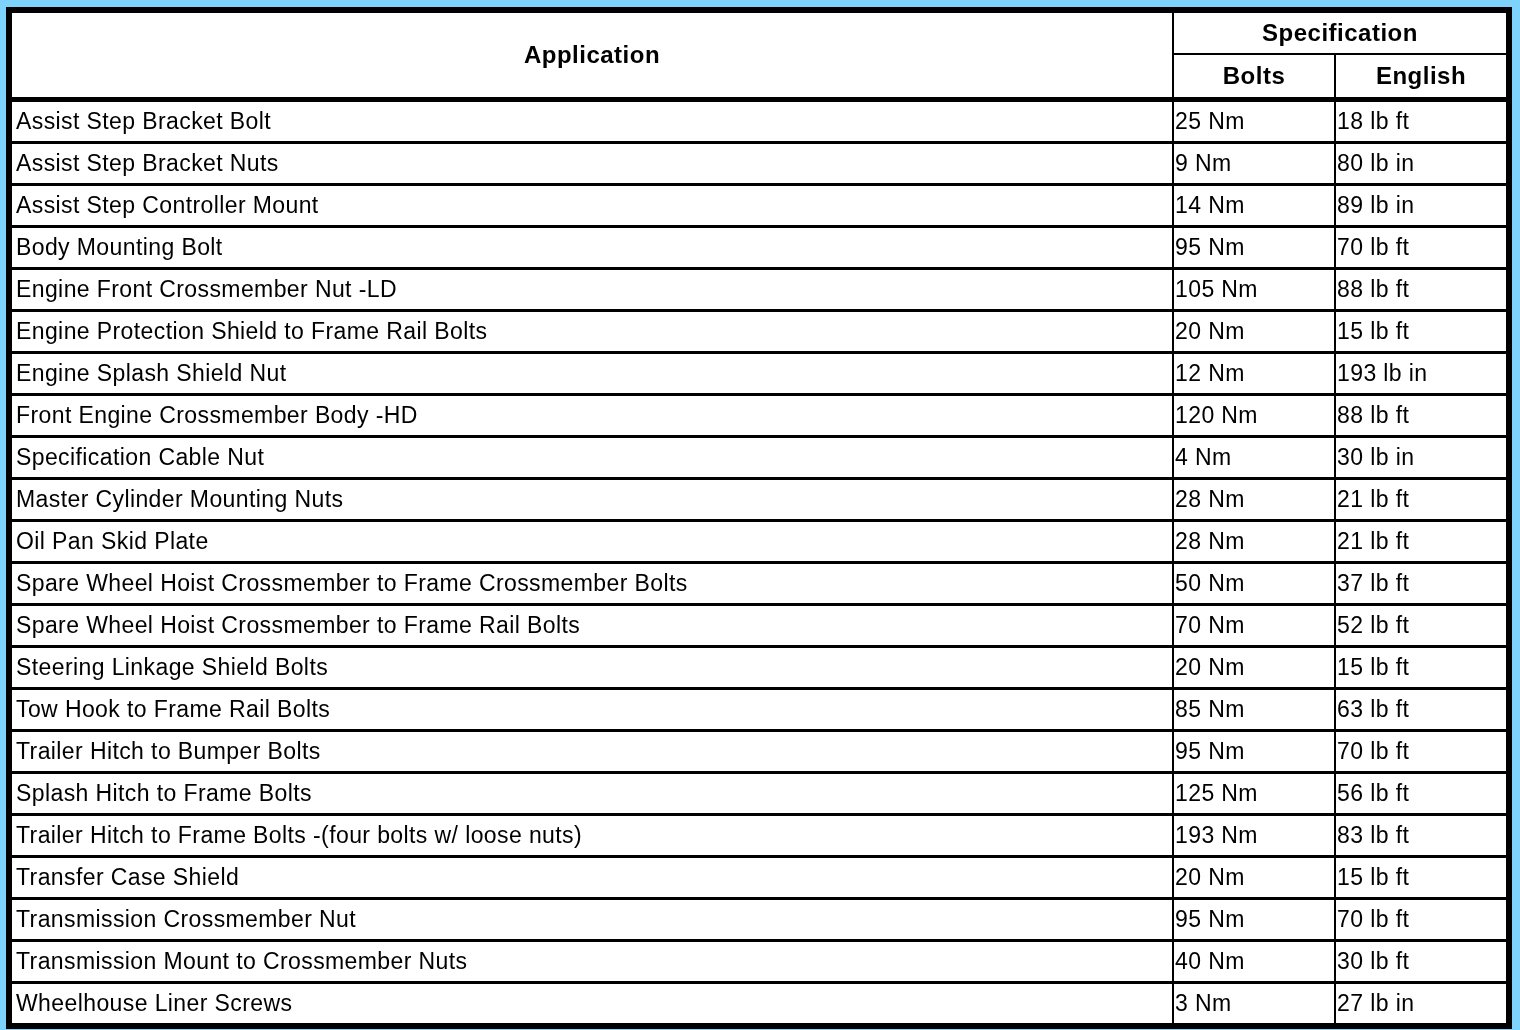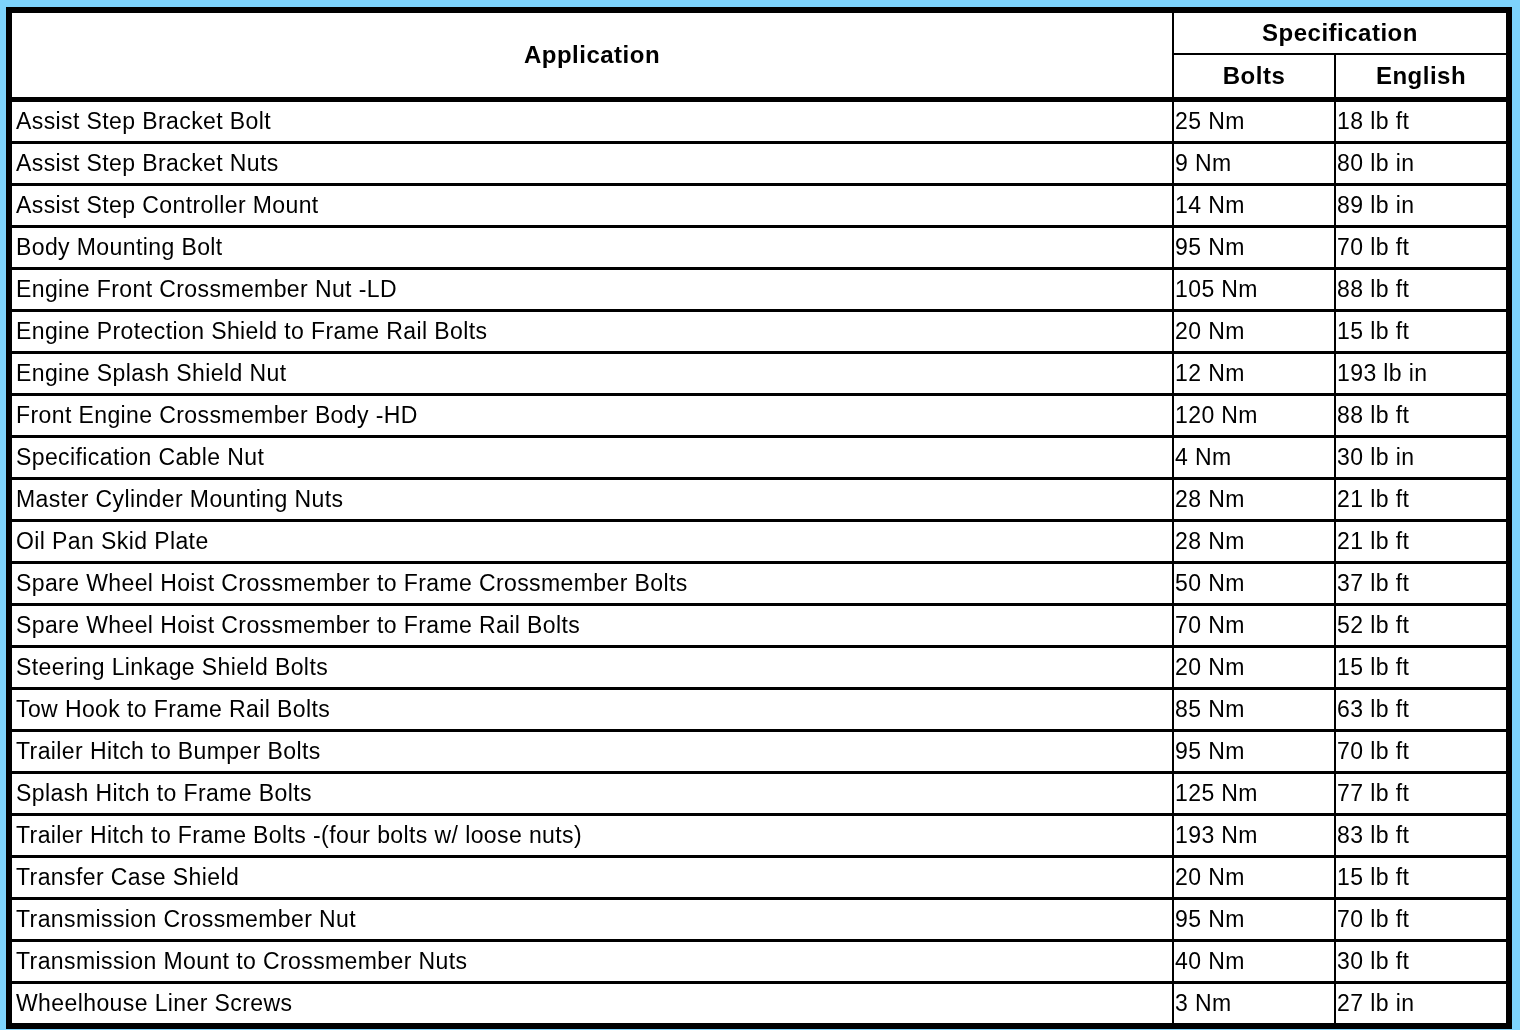--- a/index.html
+++ b/index.html
@@ -158,21 +158,21 @@
           <td class="val">63 lb ft</td>
         </tr>
         <tr>
           <td class="app">Trailer Hitch to Bumper Bolts</td>
           <td class="val">95 Nm</td>
           <td class="val">70 lb ft</td>
         </tr>
         <tr>
           <td class="app">Splash Hitch to Frame Bolts</td>
           <td class="val">125 Nm</td>
-          <td class="val">77 lb ft</td>
+          <td class="val">56 lb ft</td>
         </tr>
         <tr>
           <td class="app">Trailer Hitch to Frame Bolts -(four bolts w/ loose nuts)</td>
           <td class="val">193 Nm</td>
           <td class="val">83 lb ft</td>
         </tr>
         <tr>
           <td class="app">Transfer Case Shield</td>
           <td class="val">20 Nm</td>
           <td class="val">15 lb ft</td>

